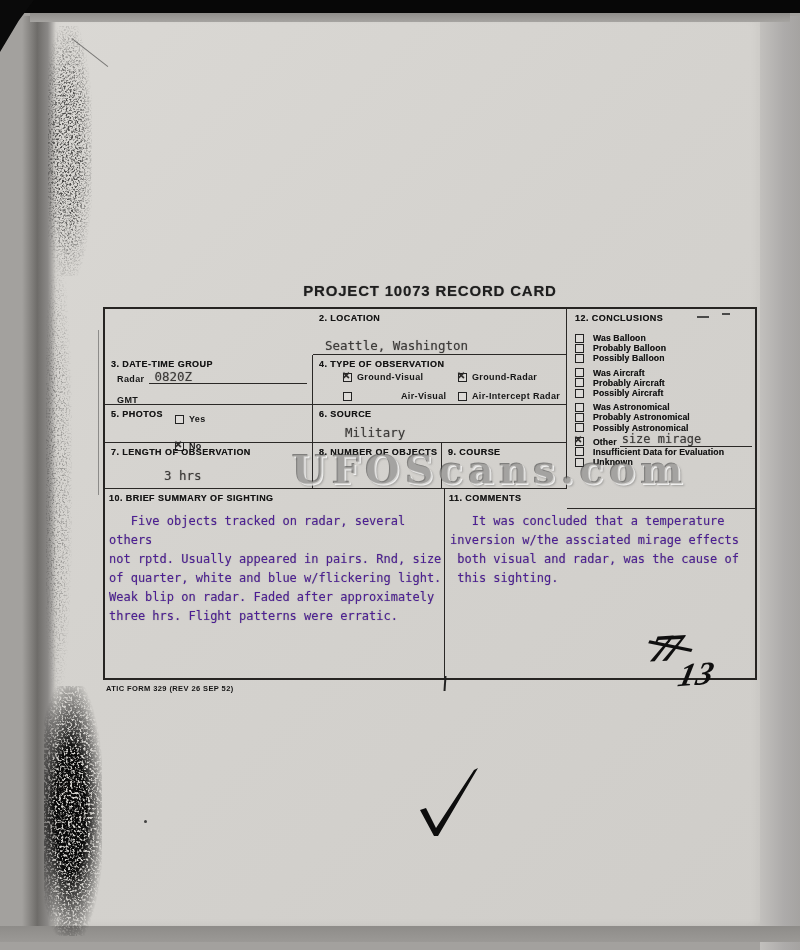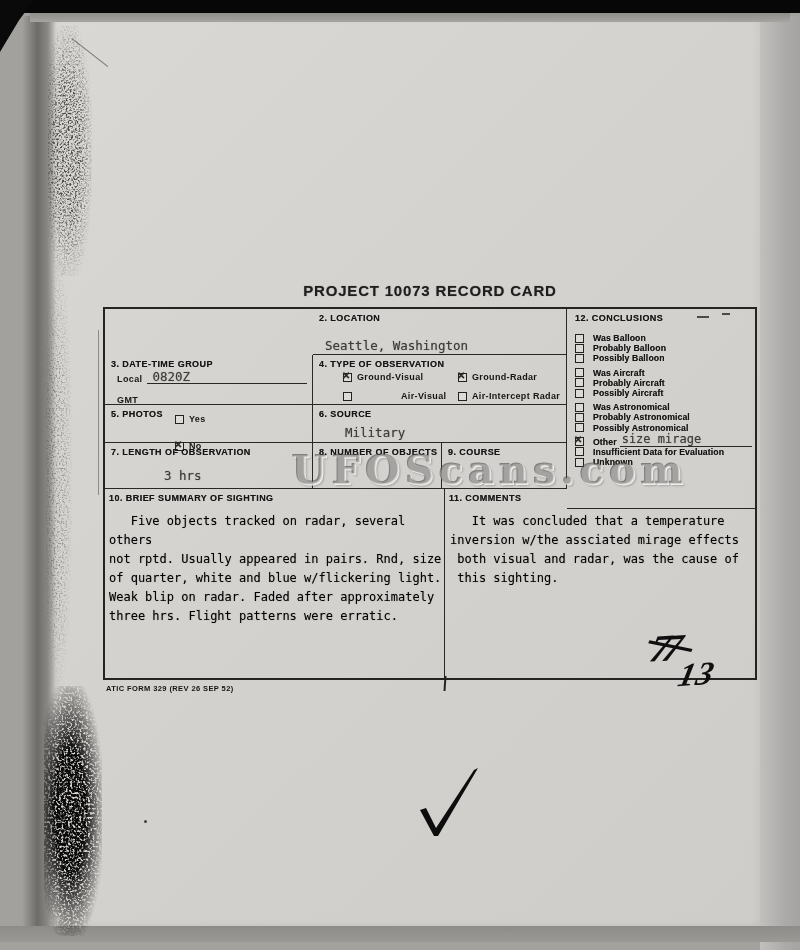--- a/index.html
+++ b/index.html
@@ -71,21 +71,21 @@
   .concl-item{display:flex;align-items:center;height:10.2px;}
   .concl-item.gap{margin-top:4px;}
   .concl-label{font-size:8.7px;font-weight:bold;letter-spacing:.1px;color:#151515;margin-left:9px;
     white-space:nowrap;text-shadow:0 0 .5px rgba(20,20,20,.55);}
   .other-fill{flex:1;border-bottom:1.4px solid #2a2826;margin-left:3px;height:10px;position:relative;}
   .other-typed{position:absolute;left:2px;top:-4px;font-family:"DejaVu Sans Mono",monospace;
     font-size:12px;color:#3d3b39;text-shadow:0 0 1px rgba(70,70,70,.55);}
 
   
   .block{position:absolute;font-family:"DejaVu Sans Mono",monospace;font-size:12px;
-    line-height:19px;color:#000000;white-space:pre-wrap;
+    line-height:19px;color:#4c1d95;white-space:pre-wrap;
     text-shadow:0 0 1px rgba(70,70,70,.5);}
 
   
   .form-footer{position:absolute;left:106px;top:684px;font-size:7.5px;font-weight:bold;
     letter-spacing:.4px;color:#141414;}
   .divider-tick{position:absolute;left:444px;top:676px;width:2px;height:15px;background:#222;
     transform:rotate(4deg);}
   .hw{font-family:"Liberation Serif",serif;font-style:italic;font-weight:bold;color:#0f0f0f;}
   .hw-77{position:absolute;left:651px;top:626px;font-size:38px;letter-spacing:-7px;
     transform:skewX(-14deg) rotate(-3deg);}
@@ -157,21 +157,21 @@
 
 
   <div class="cell bb br" style="left:208px;top:0;width:254px;height:46px;">
     <div class="flabel">2. LOCATION</div>
     <div class="typed val-abs" style="left:12px;bottom:1px;">Seattle, Washington</div>
   </div>
 
   <div class="cell bb br" style="left:0;top:46px;width:208px;height:50px;">
     <div class="flabel">3. DATE-TIME GROUP</div>
     <div class="dtg-row" style="top:15px;">
-      <span class="mini-label">Local</span>
+      <span class="mini-label">Radar</span>
       <span class="dtg-line">
         <span class="typed">0820Z</span>
       </span>
     </div>
     <div class="dtg-row" style="top:36px;">
       <span class="mini-label">GMT</span>
       <span class="dtg-line">
         <span class="typed"></span>
       </span>
     </div>

